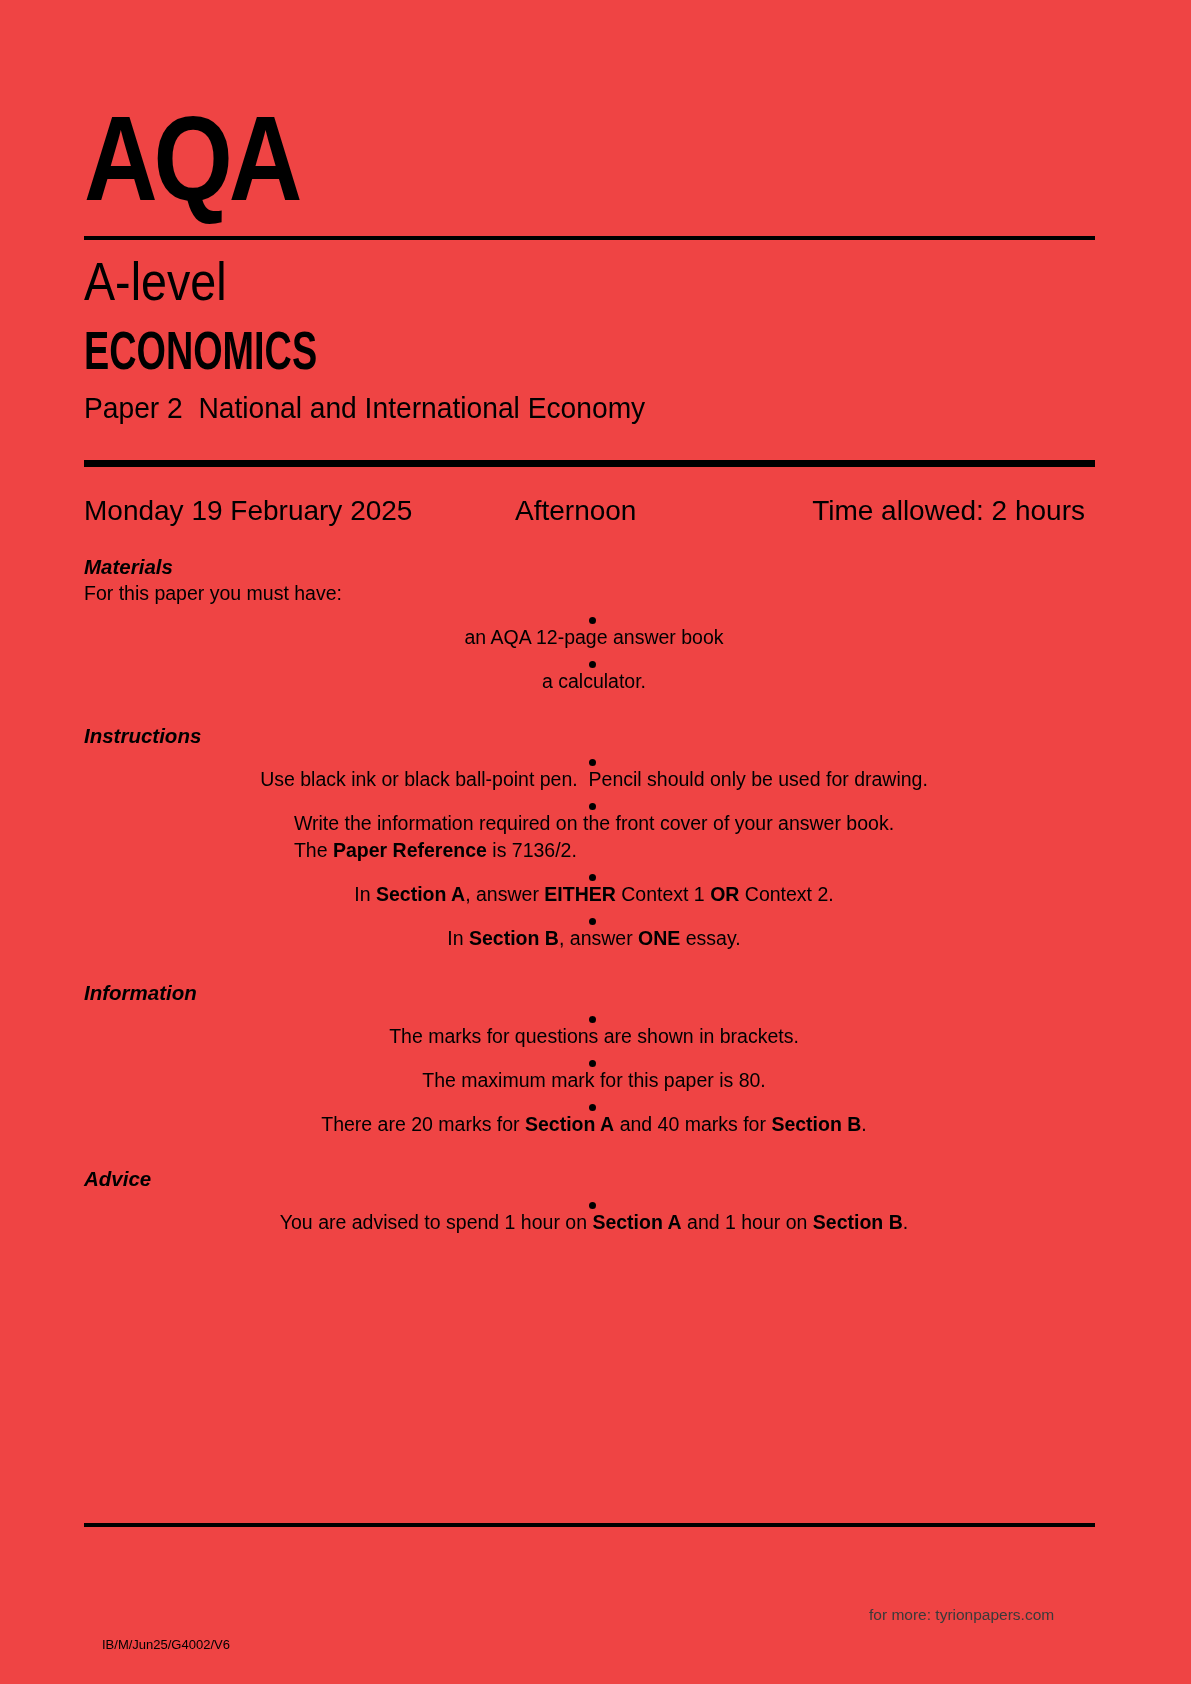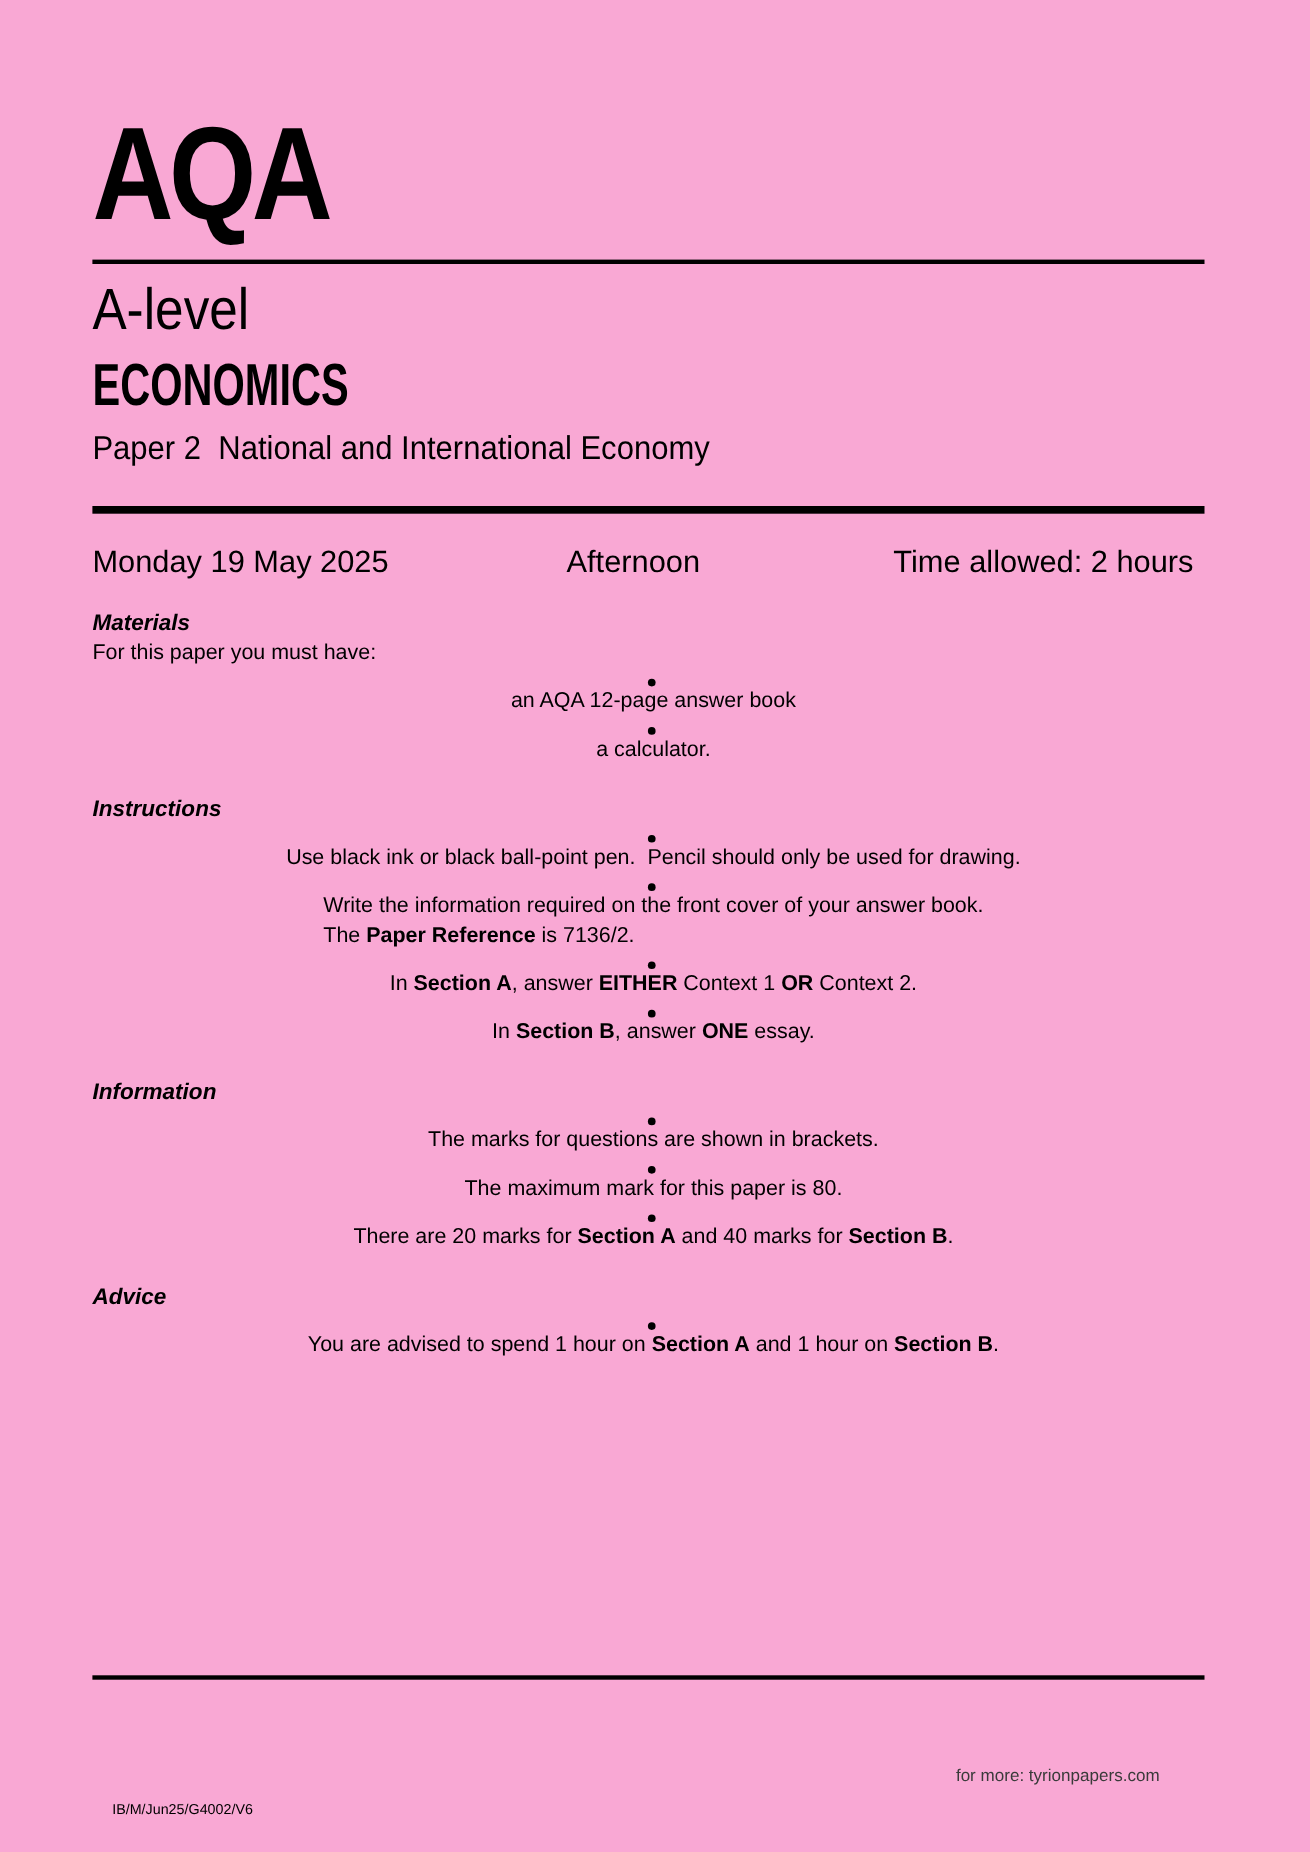--- a/index.html
+++ b/index.html
@@ -1,19 +1,19 @@
 <!DOCTYPE html>
 <html><head>
 <meta charset="utf-8">
 <style>
   html,body{margin:0;padding:0;background:#888;}
   .page{
     position:relative;
     width:1191px;height:1684px;
-    background:#f9a8d4;
+    background:#ef4444;
     margin:0 auto;
     font-family:"Liberation Sans","DejaVu Sans",sans-serif;
     color:#000;
     overflow:hidden;
   }
   .abs{position:absolute;}
   .pre{white-space:pre-wrap;}
   .logo{
     left:84px;top:86px;
     font-size:120px;font-weight:bold;line-height:1.2;
@@ -71,21 +71,21 @@
 
   <div class="abs qualification">A-level</div>
 
   <div class="abs subject">ECONOMICS</div>
 
   <div class="abs paper-title pre">Paper 2  National and International Economy</div>
 
   <div class="abs rule rule-thick"></div>
 
   <div class="abs date-row">
-    <span class="date">Monday 19 May 2025</span>
+    <span class="date">Monday 19 February 2025</span>
     <span class="session">Afternoon</span>
     <span class="time">Time allowed: 2 hours</span>
   </div>
 
   <div class="abs sections">
 
     <div class="sec">
       <p class="sec-heading">Materials</p>
       <p class="intro">For this paper you must have:</p>
       <ul class="blist">

